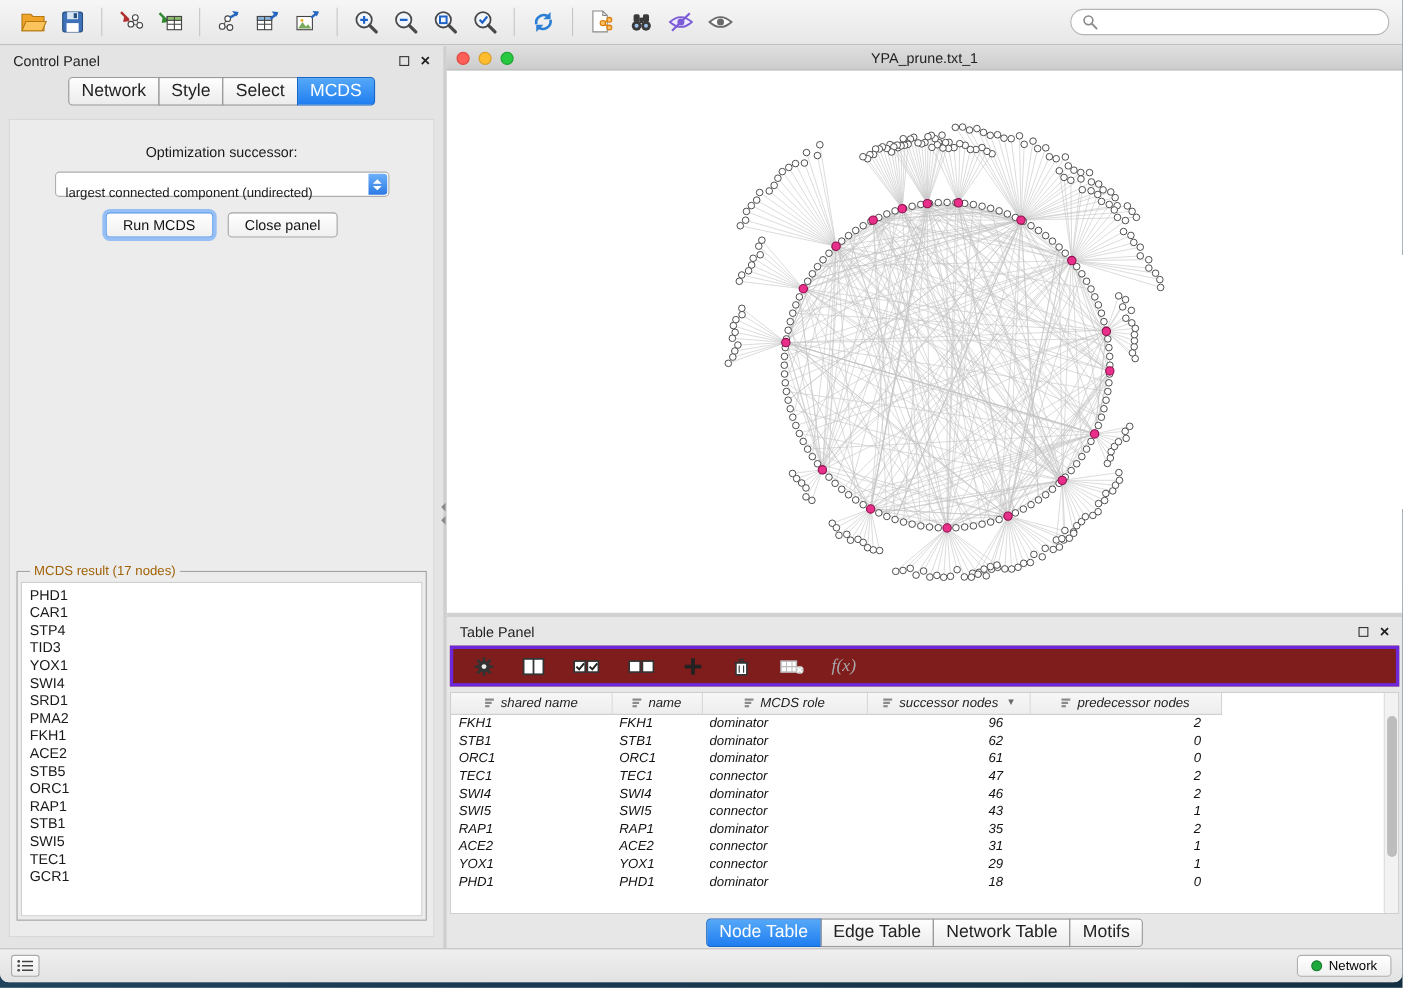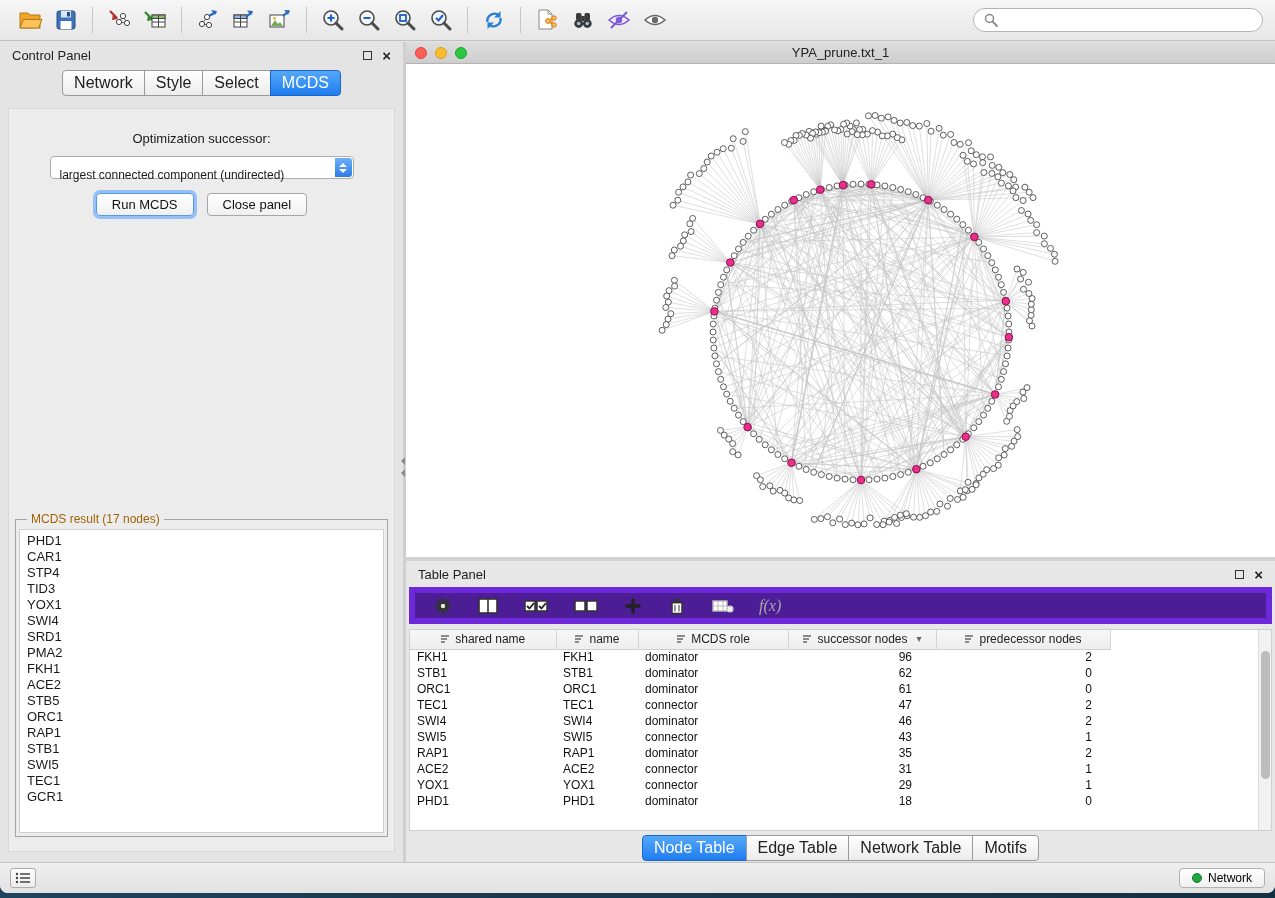--- a/index.html
+++ b/index.html
@@ -89,29 +89,29 @@
   .traffic { position:absolute; left:9px; top:5px; display:flex; gap:8px; }
   .light { width:12px; height:12px; border-radius:50%; }
   .light.red { background:#ff5f57; border:1px solid #e0443e; }
   .light.yellow { background:#febc2e; border:1px solid #d89e24; }
   .light.green { background:#28c840; border:1px solid #1da22f; }
   .net-canvas-wrap { flex:1; background:#fff; overflow:hidden; }
 
   
   .table-panel { flex:1; background:#e7e7e7; display:flex; flex-direction:column;
                  min-height:0; }
-  .tp-toolbar { height:37px; background:#4c1d95; border:6px solid #6d28d9;
+  .tp-toolbar { height:37px; background:#7f1d1d; border:3px solid #6d28d9;
                 margin:0 3px; display:flex; align-items:center; gap:24px;
                 padding:0 18px; }
   .tt-btn { border:none; background:transparent; display:flex; align-items:center;
             justify-content:center; padding:0; }
   .fx-label { font-family:"Liberation Serif", serif; font-style:italic;
               font-size:16px; color:#a9a9a9; }
   .table-wrap { flex:1; margin:5px 3px 2px; background:#fff; border:1px solid #cfcfcf;
-                position:relative; overflow:hidden; }
+                position:relative; overflow:hidden;font-style:italic; }
   table.node-table { border-collapse:collapse; table-layout:fixed; width:700px; }
   table.node-table th { height:19px; background:linear-gradient(#f7f7f7,#ededed);
                         border-right:1px solid #d5d5d5; border-bottom:1px solid #cfcfcf;
                         font-size:12px; font-weight:normal; color:#222;
                         text-align:center; white-space:nowrap; overflow:hidden; }
   table.node-table th .hdr-inner { display:inline-flex; align-items:center; gap:5px; }
   .hdr-caret { color:#666; font-size:10px; margin-left:4px; }
   table.node-table td { height:16px; font-size:12px; padding:0 7px; color:#111;
                         white-space:nowrap; overflow:hidden; }
   table.node-table td.num { text-align:right; padding-right:24px; }

